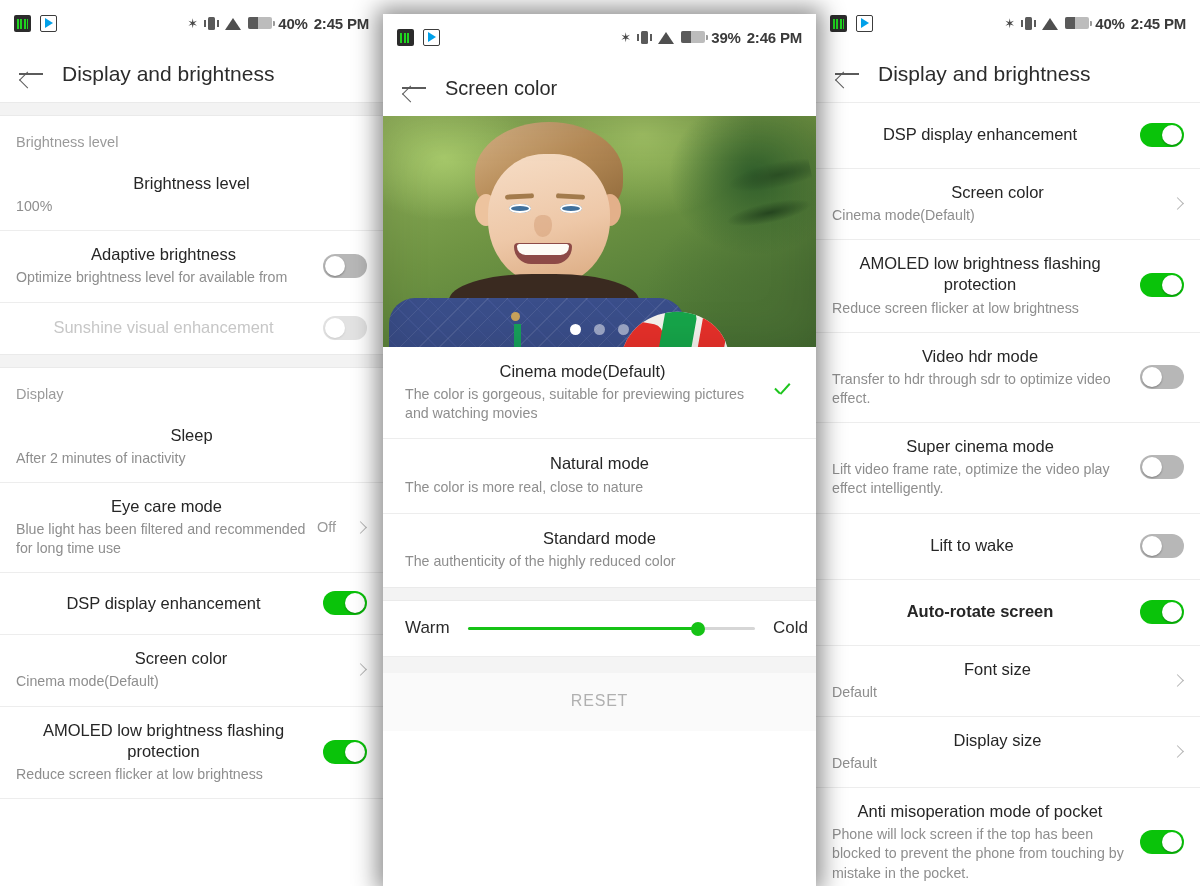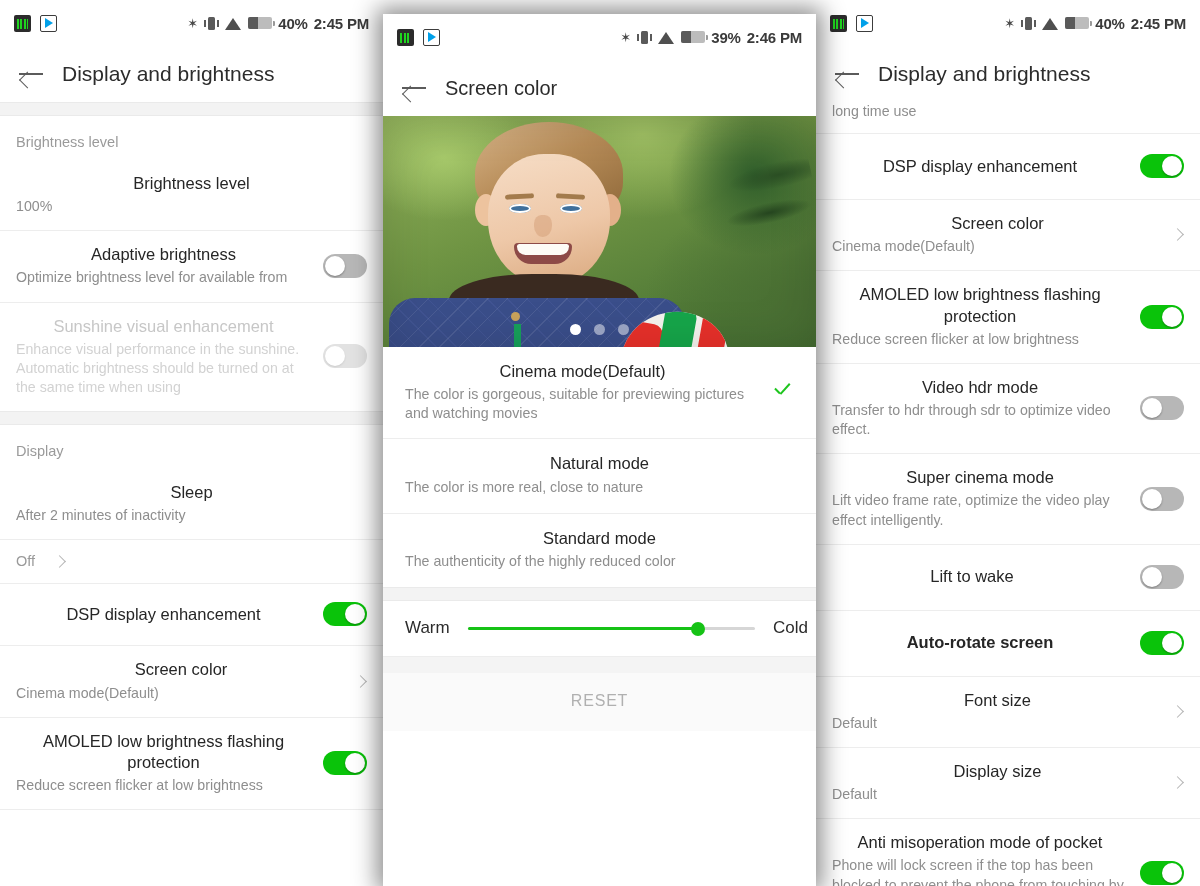--- a/index.html
+++ b/index.html
@@ -231,39 +231,42 @@
           <div class="row-sub">Optimize brightness level for available from</div>
         </div>
         <div class="toggle off">
             <span class="knob"></span>
           </div>
       </div>
 
       <div class="row dim nb">
         <div class="row-texts">
           <div class="row-title">Sunshine visual enhancement</div>
-          <div class="row-sub">Enhance visual performance in the sunshine. Automatic brightness should be turned on at the same time when using</div>
         </div>
         <div class="toggle disabled">
             <span class="knob"></span>
           </div>
       </div>
 
       <div class="gap"></div>
 
       <div class="section-label">Display</div>
 
       <div class="row">
         <div class="row-texts">
           <div class="row-title">Sleep</div>
           <div class="row-sub">After 2 minutes of inactivity</div>
         </div>
       </div>
 
       <div class="row">
+        <div class="row-texts">
+          <div class="row-title">Eye care mode</div>
+          <div class="row-sub">Blue light has been filtered and recommended for long time use</div>
+        </div>
         <div class="row-value">Off</div>
         <div class="chev"></div>
       </div>
 
       <div class="row" style="padding-top:18px;padding-bottom:19px;">
         <div class="row-texts">
           <div class="row-title">DSP display enhancement</div>
         </div>
         <div class="toggle on">
             <span class="knob"></span>
@@ -312,23 +315,20 @@
       </div>
     </div>
 
     <div class="appbar">
       <div class="backarrow"></div>
       <div class="appbar-title">Display and brightness</div>
     </div>
 
     <div class="scroll">
 
-      <div style="padding: 0 16px 12px 16px;">
-        <div class="row-sub" style="margin-top:0">long time use</div>
-      </div>
       <div style="height:1px;background:#ededed;"></div>
 
       <div class="row" style="padding-top:20px;padding-bottom:21px;">
         <div class="row-texts">
           <div class="row-title">DSP display enhancement</div>
         </div>
         <div class="toggle on">
             <span class="knob"></span>
           </div>
       </div>

